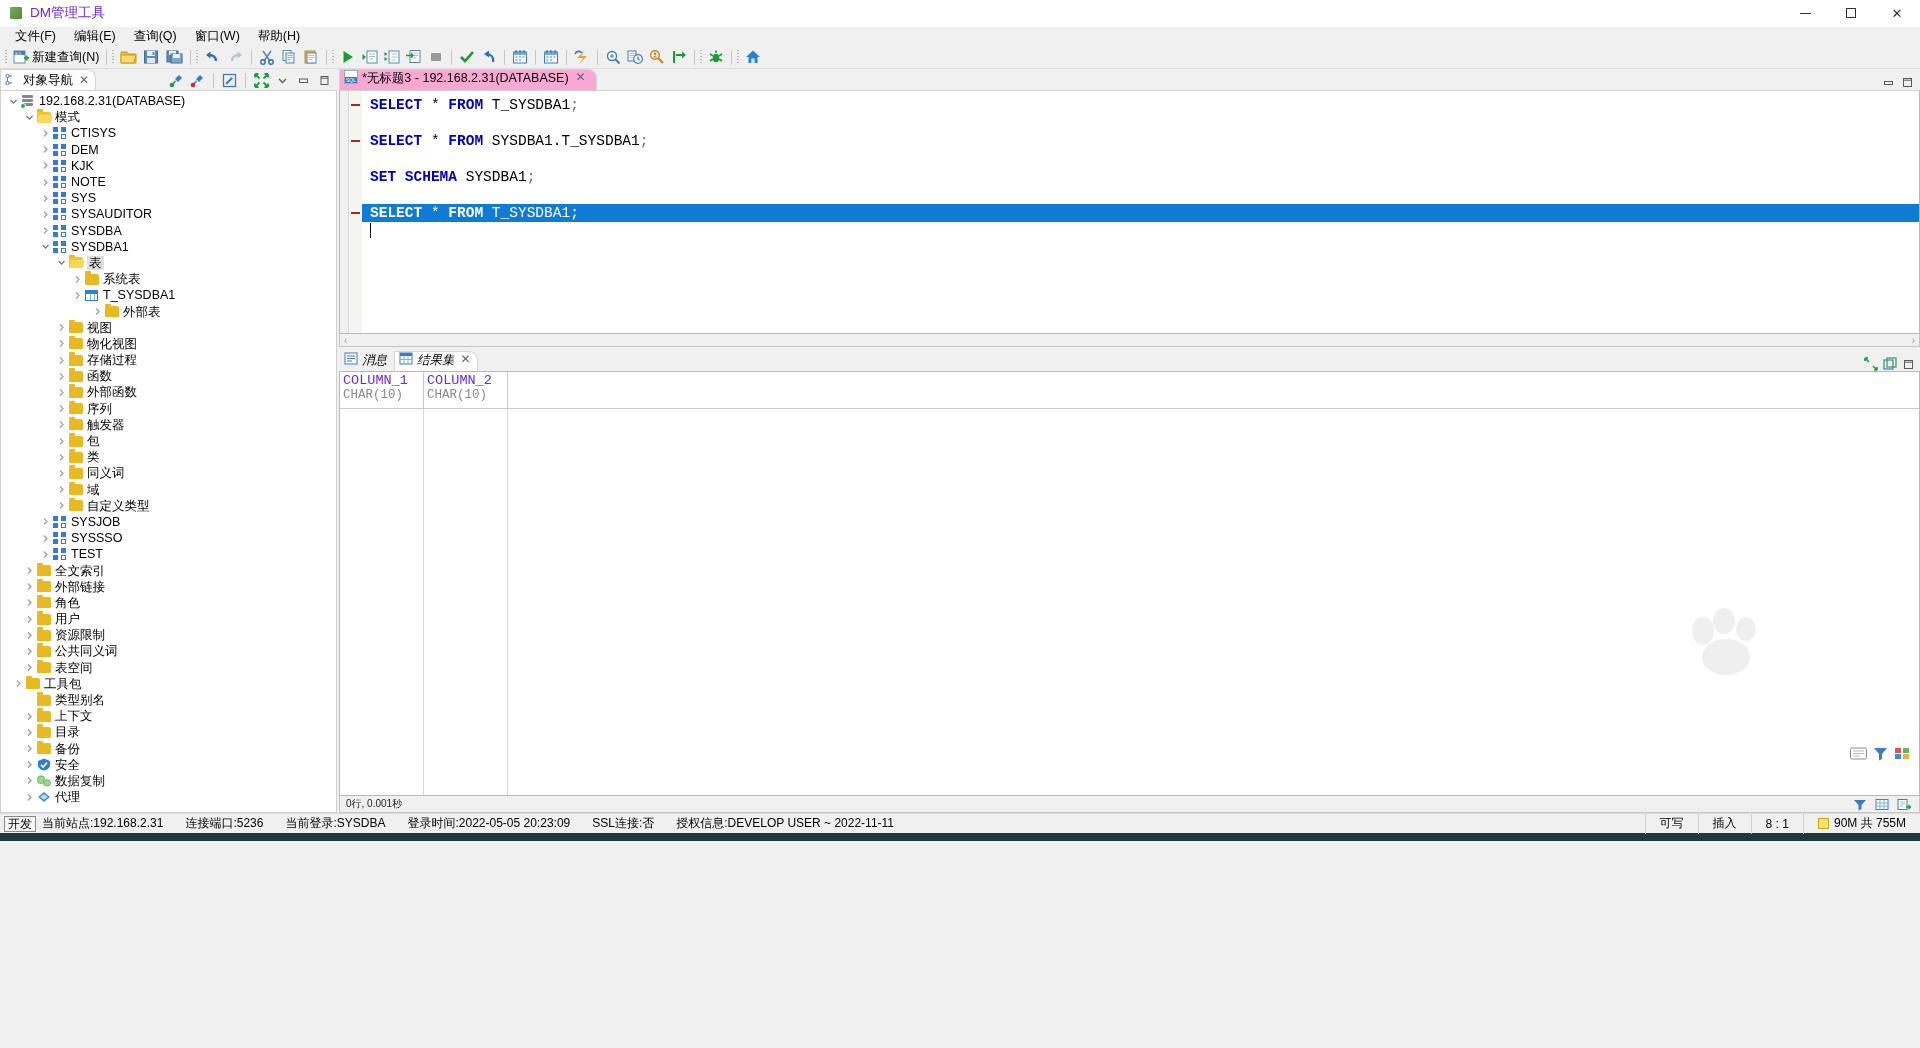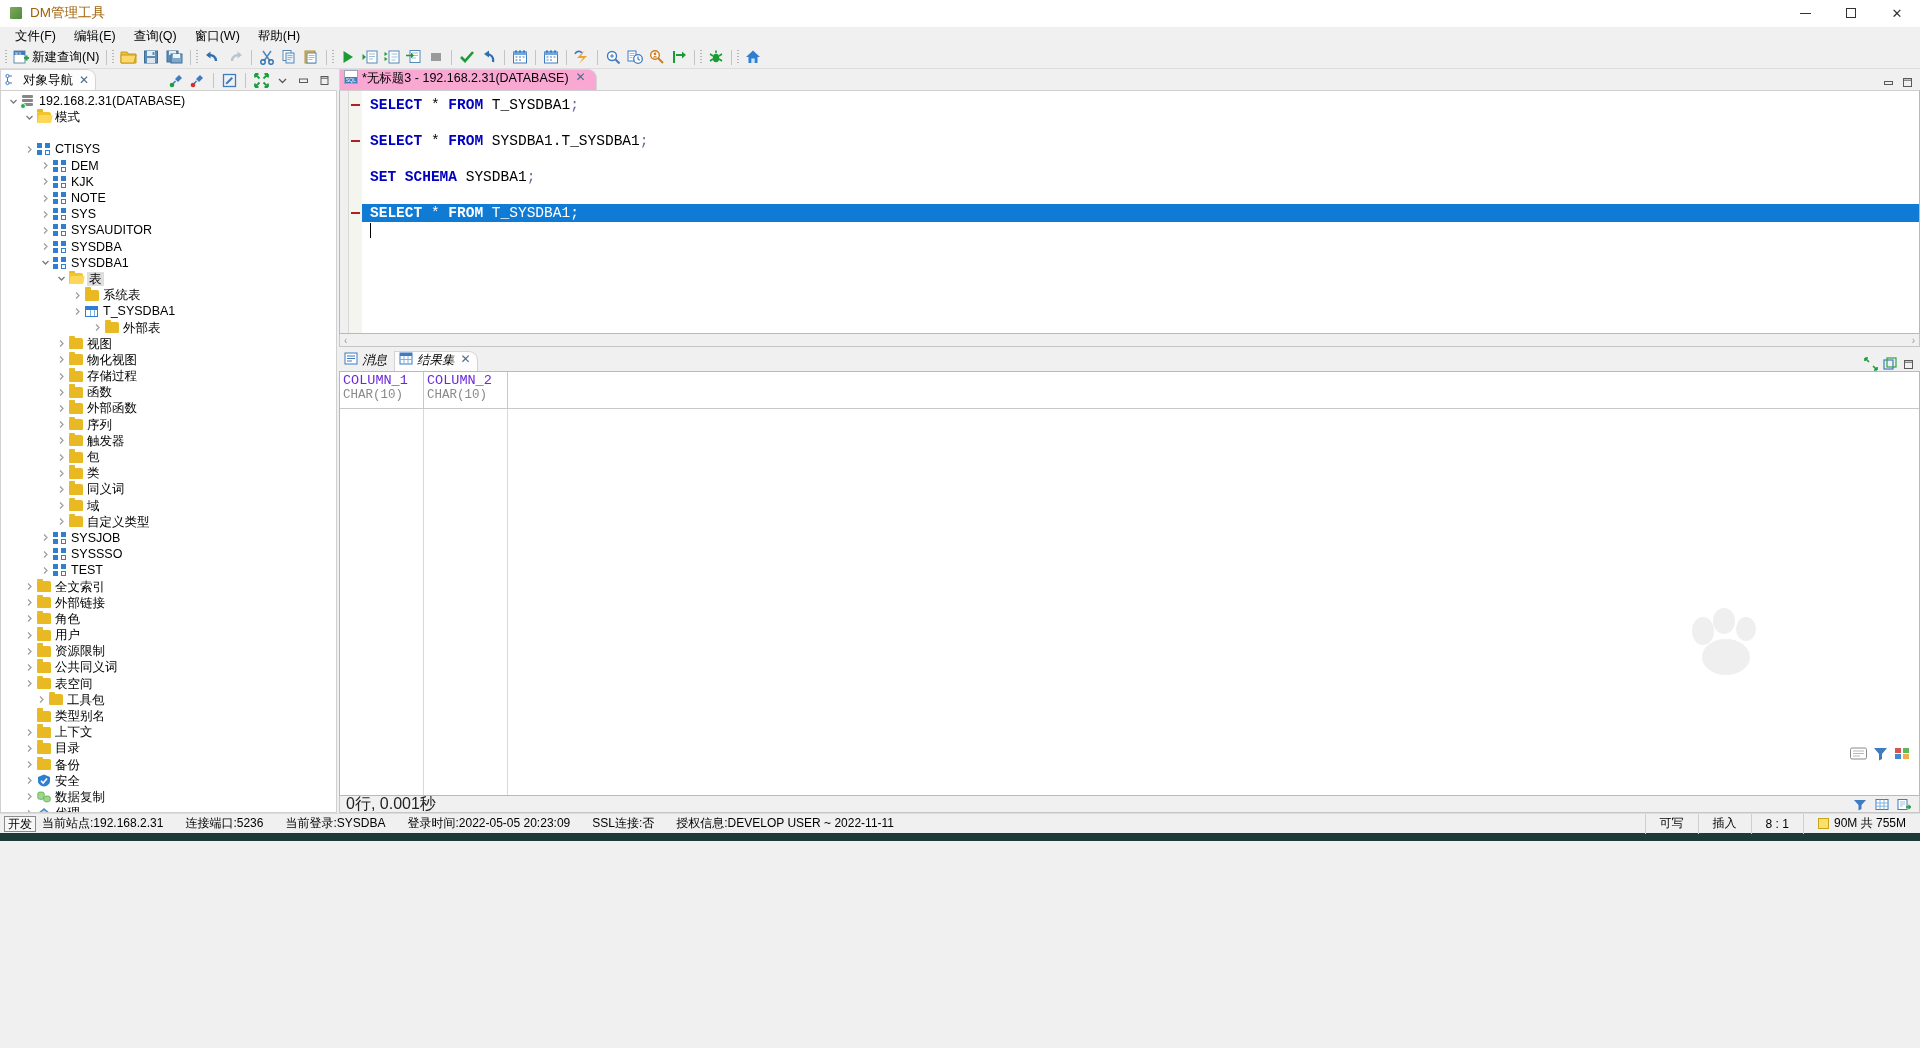--- a/index.html
+++ b/index.html
@@ -10,21 +10,21 @@
     -webkit-font-smoothing:none;
   }
   
   .titlebar{ height:27px; background:#ffffff; display:flex; align-items:center; border-bottom:1px solid #ffffff; }
   .titlebar .app-ico{ width:16px; height:16px; margin:0 6px 0 8px; position:relative; }
   .titlebar .app-ico .g{ position:absolute; inset:2px; background:linear-gradient(135deg,#7ea85e,#4e8d3a); border-radius:1px; }
   .titlebar .app-ico .g::after{content:"";position:absolute;inset:3px;background:
       linear-gradient(to right,transparent 33%,#fff 33%,#fff 36%,transparent 36%),
       linear-gradient(to right,transparent 66%,#fff 66%,#fff 69%,transparent 69%),
       linear-gradient(to bottom,transparent 45%,#fff 45%,#fff 52%,transparent 52%);}
-  .titlebar .title{ font-size:13.5px; color:#a16207; }
+  .titlebar .title{ font-size:13.5px; color:#6d28d9; }
   .titlebar .spacer{ flex:1; }
   .wbtn{ width:46px; height:27px; display:flex; align-items:center; justify-content:center; color:#333; font-size:13px; }
   .wbtn .minl{ width:11px; height:1px; background:#333; }
   .wbtn .maxb{ width:10px; height:10px; border:1px solid #333; }
   
   .menubar{ height:19px; background:#f0f0f0; display:flex; align-items:center; padding-left:6px; }
   .menubar .mi{ padding:1px 9px; font-size:12.5px; color:#000; white-space:nowrap; }
   
   .toolbar{ height:23px; background:#f0f0f0; display:flex; align-items:center; padding-left:4px; border-bottom:1px solid #dcdcdc; }
   .tb{ display:flex; align-items:center; height:21px; padding:0 3px; }
@@ -121,21 +121,21 @@
   .gcol .ct{ font-size:12.5px; color:#8a8a8a; }
   .gcol.filler{ flex:1; border-right:none; }
   .gridbody{ flex:1; display:flex; position:relative; }
   .gvline{ width:84px; border-right:1px solid #d8d8d8; }
   .watermark{ position:absolute; right:60px; bottom:40px; pointer-events:none; user-select:none; }
   .wm-main{ font-size:62px; color:#d9d9d9; font-weight:bold; letter-spacing:1px; opacity:.75; }
   .wm-sub{ font-size:30px; color:#d9d9d9; letter-spacing:2px; text-align:center; margin-top:-4px; opacity:.8; }
   .wm-paw{ position:absolute; right:150px; bottom:118px; width:86px; height:70px; opacity:.55; }
   .taskicons{ position:absolute; right:8px; bottom:34px; display:flex; gap:5px; align-items:center; }
   .resfooter{ height:17px; background:#f0f0f0; border:1px solid #c6c6c6; border-top:none;
-    display:flex; align-items:center; padding-left:6px; font-size:16px; color:#222; }
+    display:flex; align-items:center; padding-left:6px; font-size:10px; color:#222; }
   .resfooter .rtools{ margin-left:auto; display:flex; gap:8px; padding-right:8px; }
   
   .statusbar{ height:20px; background:#f0f0f0; display:flex; align-items:center;
     border-top:1px solid #dcdcdc; font-size:12px; }
   .sb-dev{ border:1px solid #8a8a8a; background:#f7f7f7; padding:0 3px; margin:0 6px 0 4px; line-height:14px; }
   .sb-item{ margin-right:22px; white-space:nowrap; }
   .sb-right{ margin-left:auto; display:flex; align-items:center; height:20px; }
   .sb-cell{ border-left:1px solid #cfcfcf; padding:0 14px; height:20px; display:flex; align-items:center; white-space:nowrap; }
   .memchip{ width:11px; height:11px; background:#ffe066; border:1px solid #c8a520; margin-right:5px; }
   .taskbar{ height:8px; background:#1d3a3a; }
@@ -495,21 +495,21 @@
           <span class="arr">
             <svg width="9" height="9" viewBox="0 0 9 9">
               <path d="M1.5 3 L4.5 6 L7.5 3" stroke="#7a7a7a" stroke-width="1.3" fill="none"></path>
             </svg>
           </span>
           <span class="tico">
             <span class="folder open"></span>
           </span>
           <span class="lbl">模式</span>
         </div>
-        <div class="trow" style="padding-left: 22px; margin-top: 16px;">
+        <div class="trow" style="padding-left: 38px;">
           <span class="arr">
             <svg width="9" height="9" viewBox="0 0 9 9">
               <path d="M3 1.5 L6 4.5 L3 7.5" stroke="#a0a0a0" stroke-width="1.3" fill="none"></path>
             </svg>
           </span>
           <span class="tico">
             <span class="schema">
               <i></i>
               <i></i>
               <i></i>
@@ -924,21 +924,21 @@
           <span class="arr">
             <svg width="9" height="9" viewBox="0 0 9 9">
               <path d="M3 1.5 L6 4.5 L3 7.5" stroke="#a0a0a0" stroke-width="1.3" fill="none"></path>
             </svg>
           </span>
           <span class="tico">
             <span class="folder"></span>
           </span>
           <span class="lbl">表空间</span>
         </div>
-        <div class="trow" style="padding-left: 34px;">
+        <div class="trow" style="padding-left: 11px;">
           <span class="arr">
             <svg width="9" height="9" viewBox="0 0 9 9">
               <path d="M3 1.5 L6 4.5 L3 7.5" stroke="#a0a0a0" stroke-width="1.3" fill="none"></path>
             </svg>
           </span>
           <span class="tico">
             <span class="folder"></span>
           </span>
           <span class="lbl">工具包</span>
         </div>

